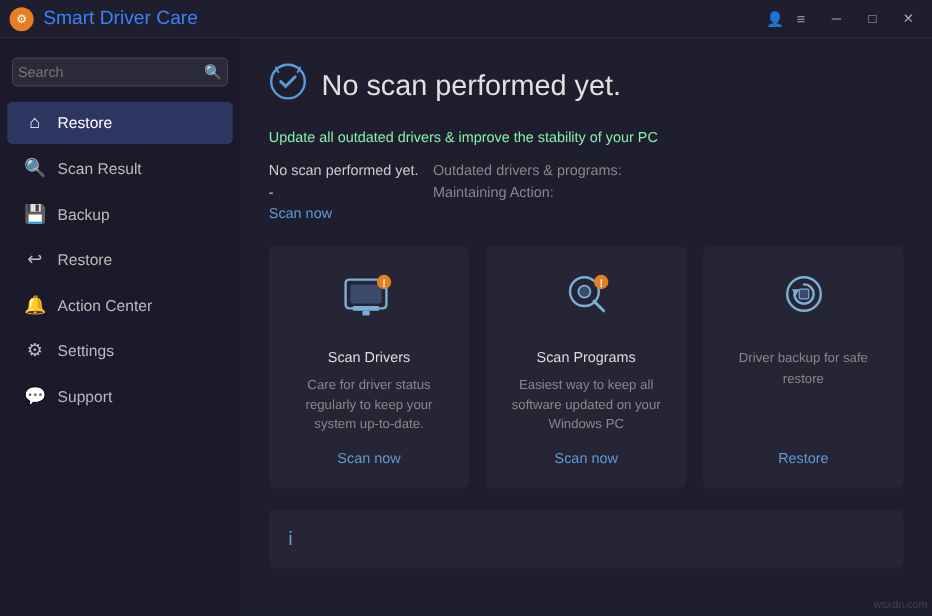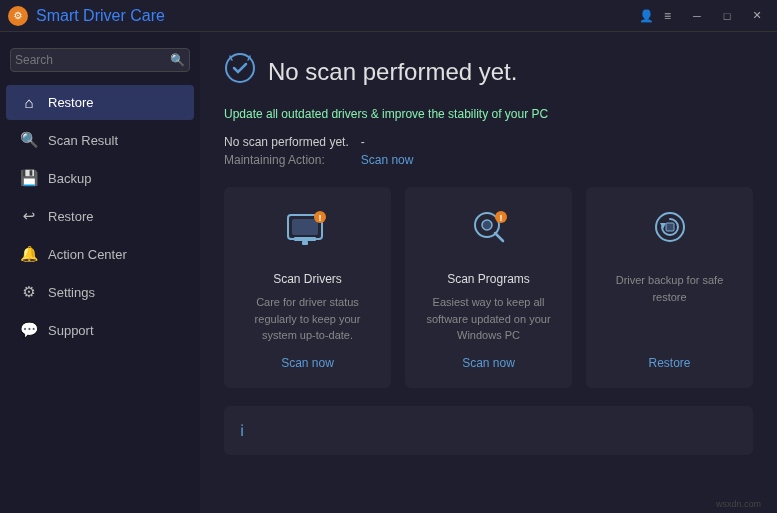--- a/index.html
+++ b/index.html
@@ -231,21 +231,21 @@
       color: #5b9bd5;
       font-size: 16px;
       flex-shrink: 0;
       margin-top: 1px;
     }
 
     
     .watermark {
       position: fixed;
       bottom: 4px;
-      right: 16px;
+      right: 4px;
       font-size: 9px;
       color: #444;
     }
   </style>
 </head>
 <body>
 
 <div class="titlebar">
   <div class="titlebar-left">
     <div class="titlebar-logo">
@@ -315,20 +315,21 @@
           <path d="M24 8 Q26 6 26 4" stroke="#5b9bd5" stroke-width="1.5" fill="none" stroke-linecap="round"></path>
         </svg>
       </div>
       <h1 class="page-title">No scan performed yet.</h1>
     </div>
 
     <p class="subtitle">Update all outdated drivers &amp; improve the stability of your PC</p>
 
     <div class="info-grid">
       <span class="info-value">No scan performed yet.</span>
+      <span class="info-label">Outdated drivers &amp; programs:</span>
       <span class="info-value">-</span>
       <span class="info-label">Maintaining Action:</span>
       <a class="info-link" href="#">Scan now</a>
     </div>
 
     <div class="cards-row">
 
       <div class="card">
         <div class="card-icon-area">
           <svg width="48" height="44" viewBox="0 0 48 44" fill="none">

